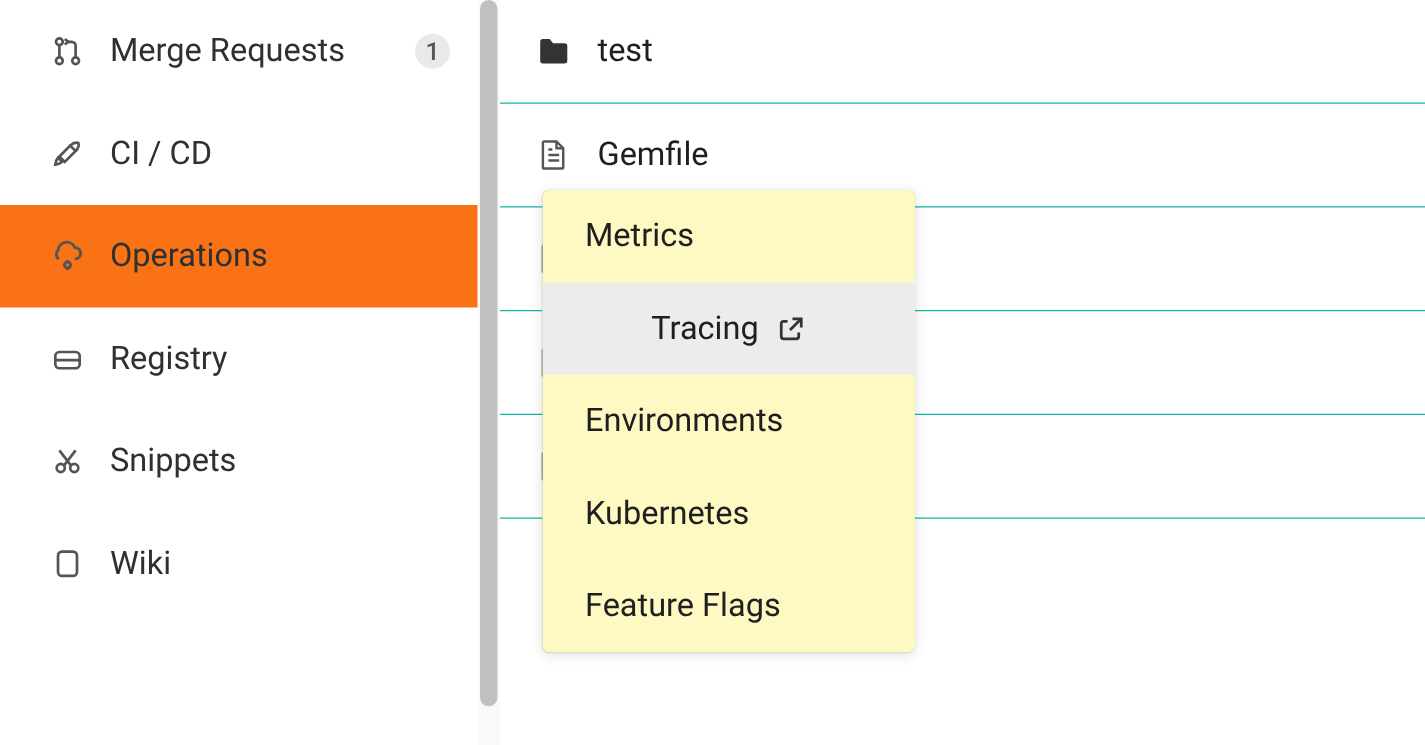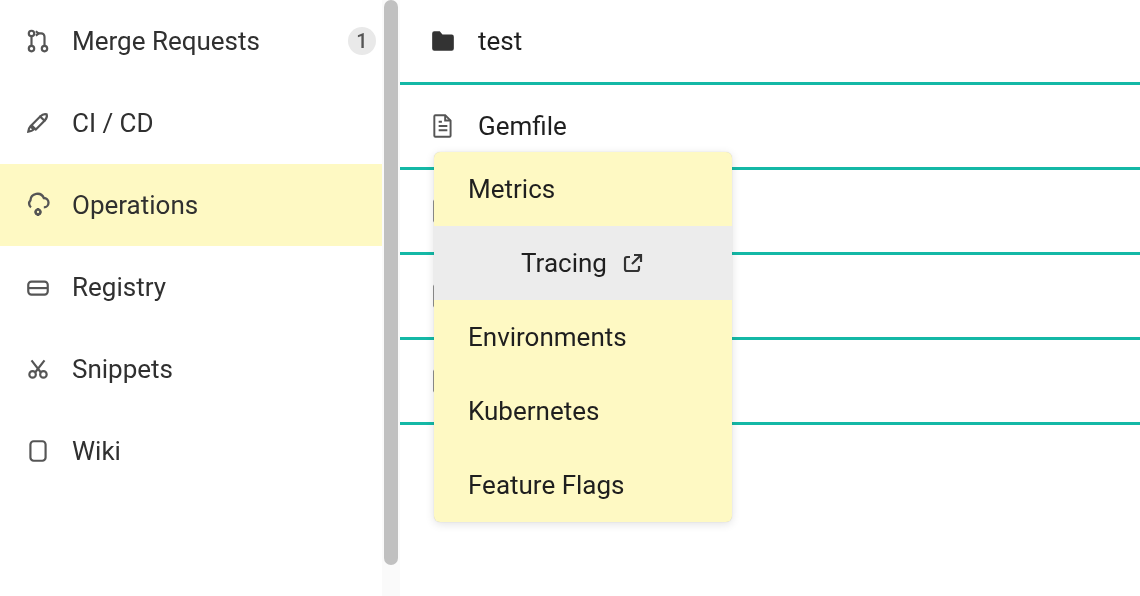--- a/index.html
+++ b/index.html
@@ -13,26 +13,26 @@
     }
     .sidebar {
       width: 400px;
       height: 100%;
       float: left;
       position: relative;
     }
     .sidebar-item {
       display: flex;
       align-items: center;
-      padding: 26px 24px;
+      padding: 26px 40px;
       cursor: pointer;
       color: #333;
     }
     .sidebar-item.active {
-      background: #fef9c3;
+      background: #f97316;
     }
     .sidebar-item .icon {
       width: 28px;
       height: 28px;
       margin-right: 20px;
       display: flex;
       align-items: center;
       justify-content: center;
       flex-shrink: 0;
     }
@@ -69,21 +69,21 @@
       top: 0;
       width: 14px;
       height: 565px;
       background: #c0c0c0;
       border-radius: 7px;
     }
     .file-row {
       display: flex;
       align-items: center;
       padding: 26px 0 26px 30px;
-      border-bottom: 3px solid #14b8a6;
+      border-bottom: 1px solid #14b8a6;
       cursor: pointer;
     }
     .file-row .file-icon {
       width: 26px;
       height: 26px;
       margin-right: 22px;
       display: flex;
       align-items: center;
       justify-content: center;
       flex-shrink: 0;

